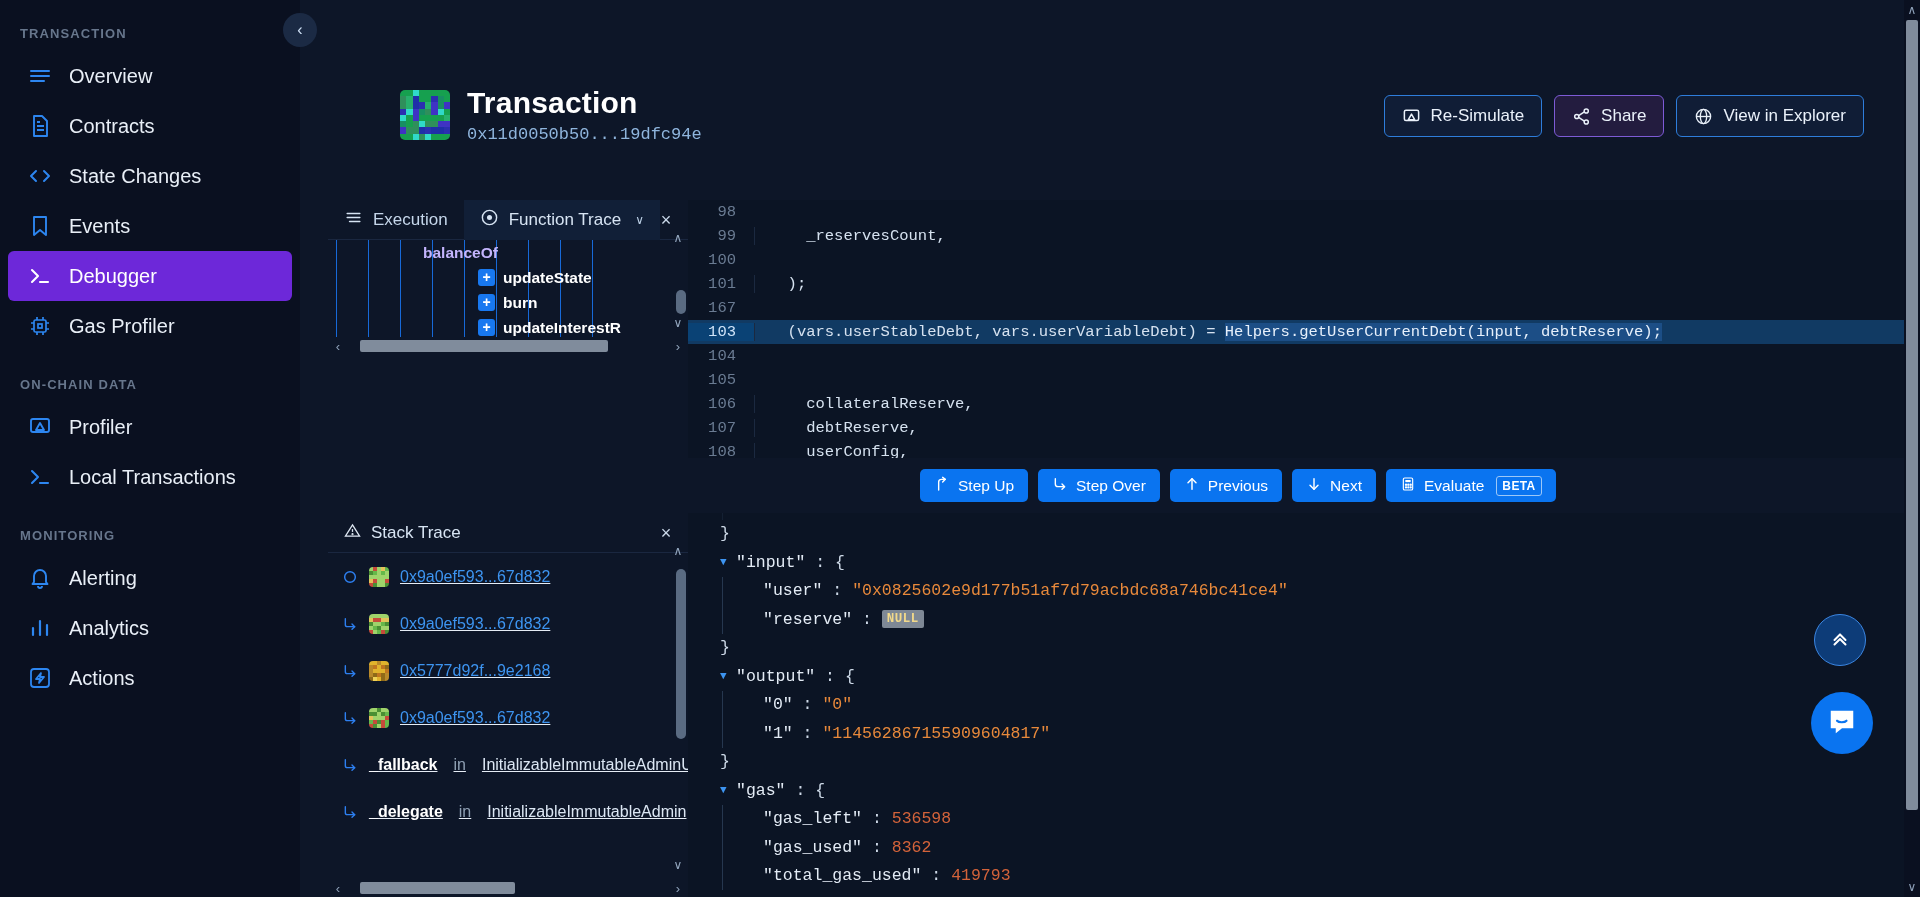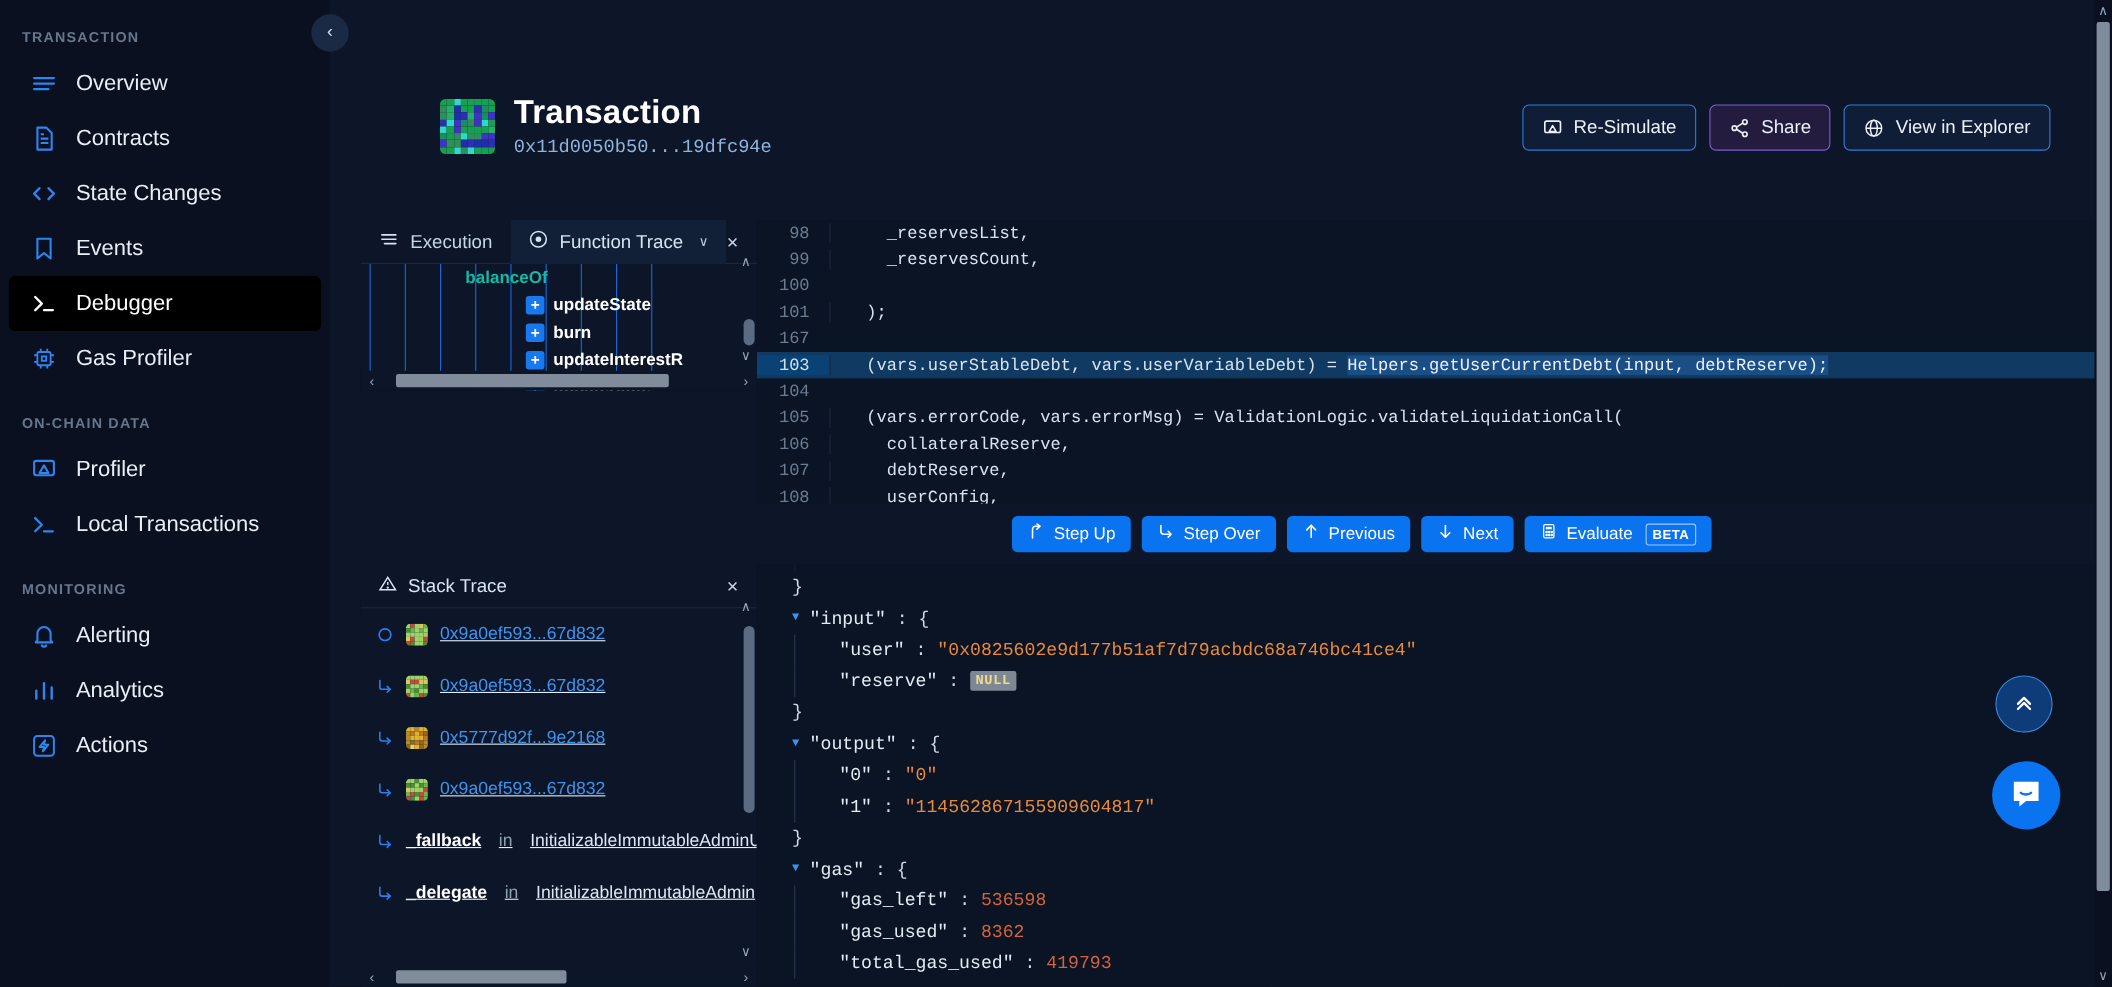--- a/index.html
+++ b/index.html
@@ -22,21 +22,21 @@
     font-size: 13px; letter-spacing: 1.1px; font-weight: bold;
     color: #67768c; padding: 0 0 10px 20px; text-transform: uppercase;
   }
   .side-section-title.mt { padding-top: 26px; }
   .side-item {
     display: flex; align-items: center; gap: 17px;
     height: 50px; padding-left: 20px; margin: 0 8px 0 8px;
     border-radius: 6px; cursor: pointer; text-align: right;
   }
   .side-item .label { font-size: 20px; color: #e9eff7; }
-  .side-item.active { background: #000000; }
+  .side-item.active { background: #6d28d9; }
   .side-item.active .label { color: #ffffff; }
   .side-ic { width: 24px; height: 24px; flex: 0 0 24px; display:block; }
   .side-ic svg { display: block; }
 
   
   #collapse-btn {
     position: absolute; left: 283px; top: 13px;
     width: 34px; height: 34px; border-radius: 50%;
     background: #1b2a44; border: none; cursor: pointer;
     display: flex; align-items: center; justify-content: center;
@@ -95,21 +95,21 @@
   .vline { position: absolute; top: 0; bottom: 0; width: 1px; background: #1769d8; }
   .fn-rows { position: absolute; left: 0; top: 0; right: 0; }
   .fn-row { display: flex; align-items: center; height: 25px; padding-left: 150px; position: relative;}
   .fn-row.hl { background: #080e1c; }
   .fn-plus {
     width: 17px; height: 17px; border-radius: 3px; background: #1878f0;
     color: #fff; font-size: 14px; line-height: 16px; text-align: center;
     margin-right: 8px; flex: 0 0 17px; font-weight: bold; cursor: pointer;
   }
   .fn-name { font-size: 15.5px; font-weight: bold; color: #ffffff; white-space: nowrap; }
-  .fn-center { position:absolute; left: 95px; font-size: 15.5px; font-weight: bold; color: #14b8a6; white-space: nowrap;}
+  .fn-center { position:absolute; left: 95px; font-size: 15.5px; font-weight: bold; color: #c4b5fd; white-space: nowrap;}
   .fn-scroll-v { position: absolute; right: 2px; top: 44px; width: 10px; bottom: 40px; }
   .fn-scroll-v .thumb { position:absolute; left:0; width: 10px; background: #5a6b82; border-radius: 5px; }
   .arrowcap { position:absolute; right:0; width:16px; height:16px; display:flex; align-items:center;
               justify-content:center; color:#94a7bf; font-size: 12px; cursor: pointer;}
   .hscroll { position: absolute; left: 0; right: 0; bottom: 0; height: 18px;
              display: flex; align-items: center; background: #0d1628; }
   .hscroll .arr { width: 20px; text-align: center; color: #8fa2ba; font-size: 13px; cursor: pointer; }
   .hscroll .track { flex: 1; height: 12px; position: relative; }
   .hscroll .thumb { position: absolute; height: 12px; background: #808c9c; border-radius: 2px; }
 
@@ -669,21 +669,20 @@
             <div class="thumb" style="left:12px;width:155px;"></div>
           </div>
           <div class="arr">›</div>
         </div>
       </section>
 
       <section class="panel" id="code-panel">
         <div id="code-wrap">
             <div class="cline">
               <span class="gutter">98</span>
-              <span class="ctext">    _reservesList,</span>
             </div>
             <div class="cline">
               <span class="gutter">99</span>
               <span class="ctext">    _reservesCount,</span>
             </div>
             <div class="cline">
               <span class="gutter">100</span>
             </div>
             <div class="cline">
               <span class="gutter">101</span>
@@ -696,21 +695,20 @@
             <div class="cline active">
               <span class="gutter">103</span>
               <span class="ctext"><span>  (vars.userStableDebt, vars.userVariableDebt) = </span><span class="hl-sel">Helpers.getUserCurrentDebt(input, debtReserve);</span></span>
             </div>
             <div class="cline">
               <span class="gutter">104</span>
               <span class="ctext"></span>
             </div>
             <div class="cline">
               <span class="gutter">105</span>
-              <span class="ctext">  (vars.errorCode, vars.errorMsg) = ValidationLogic.validateLiquidationCall(</span>
             </div>
             <div class="cline">
               <span class="gutter">106</span>
               <span class="ctext">    collateralReserve,</span>
             </div>
             <div class="cline">
               <span class="gutter">107</span>
               <span class="ctext">    debtReserve,</span>
             </div>
             <div class="cline">

